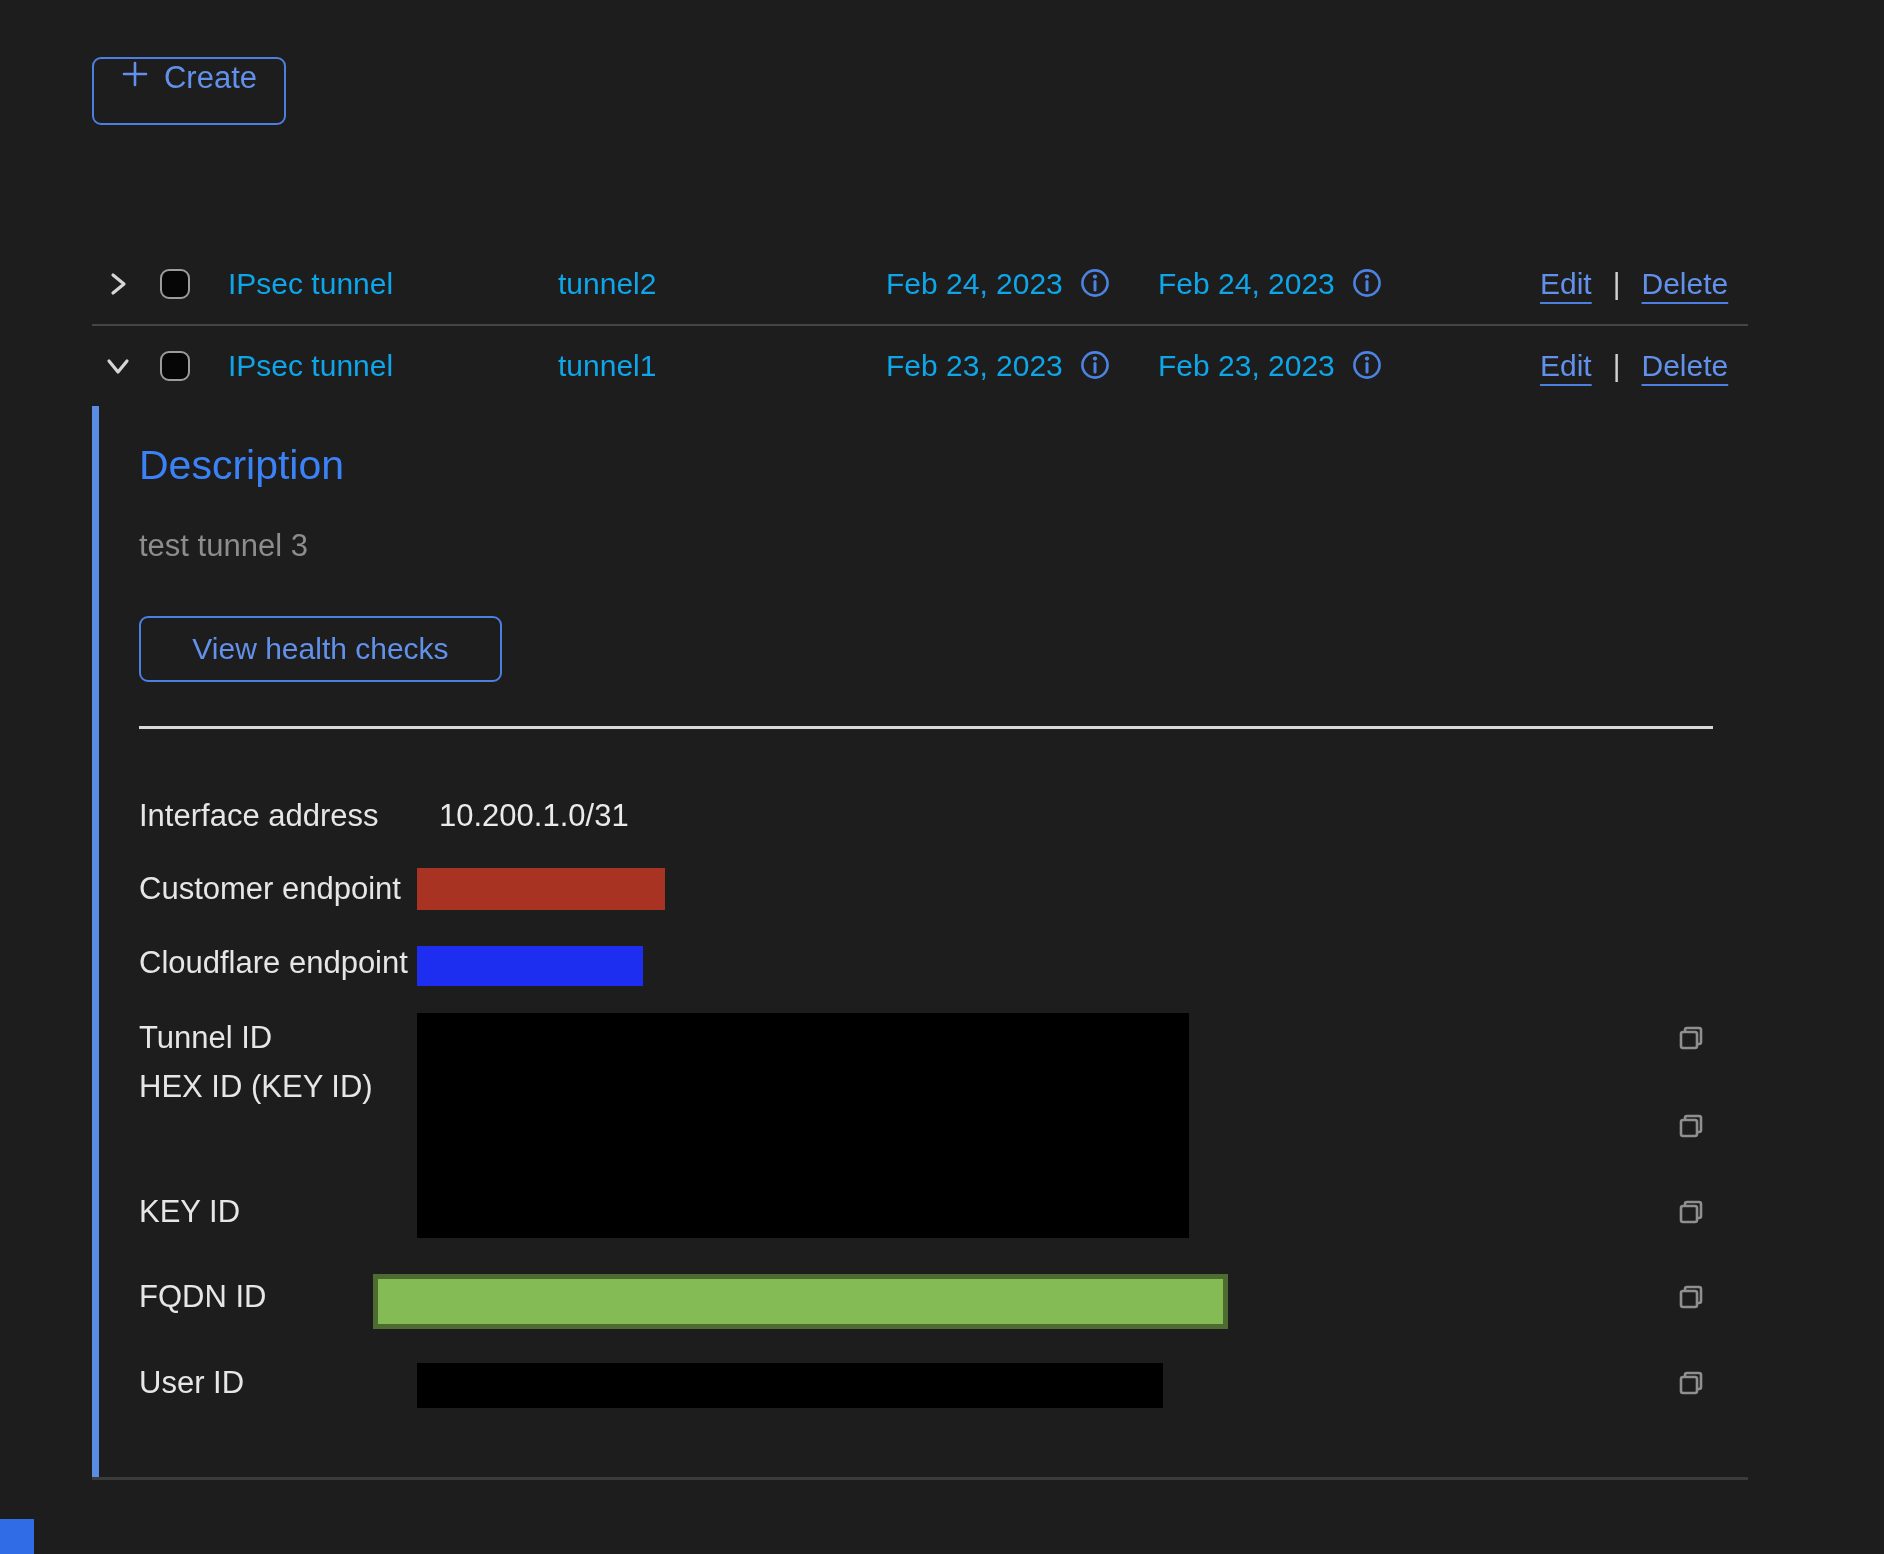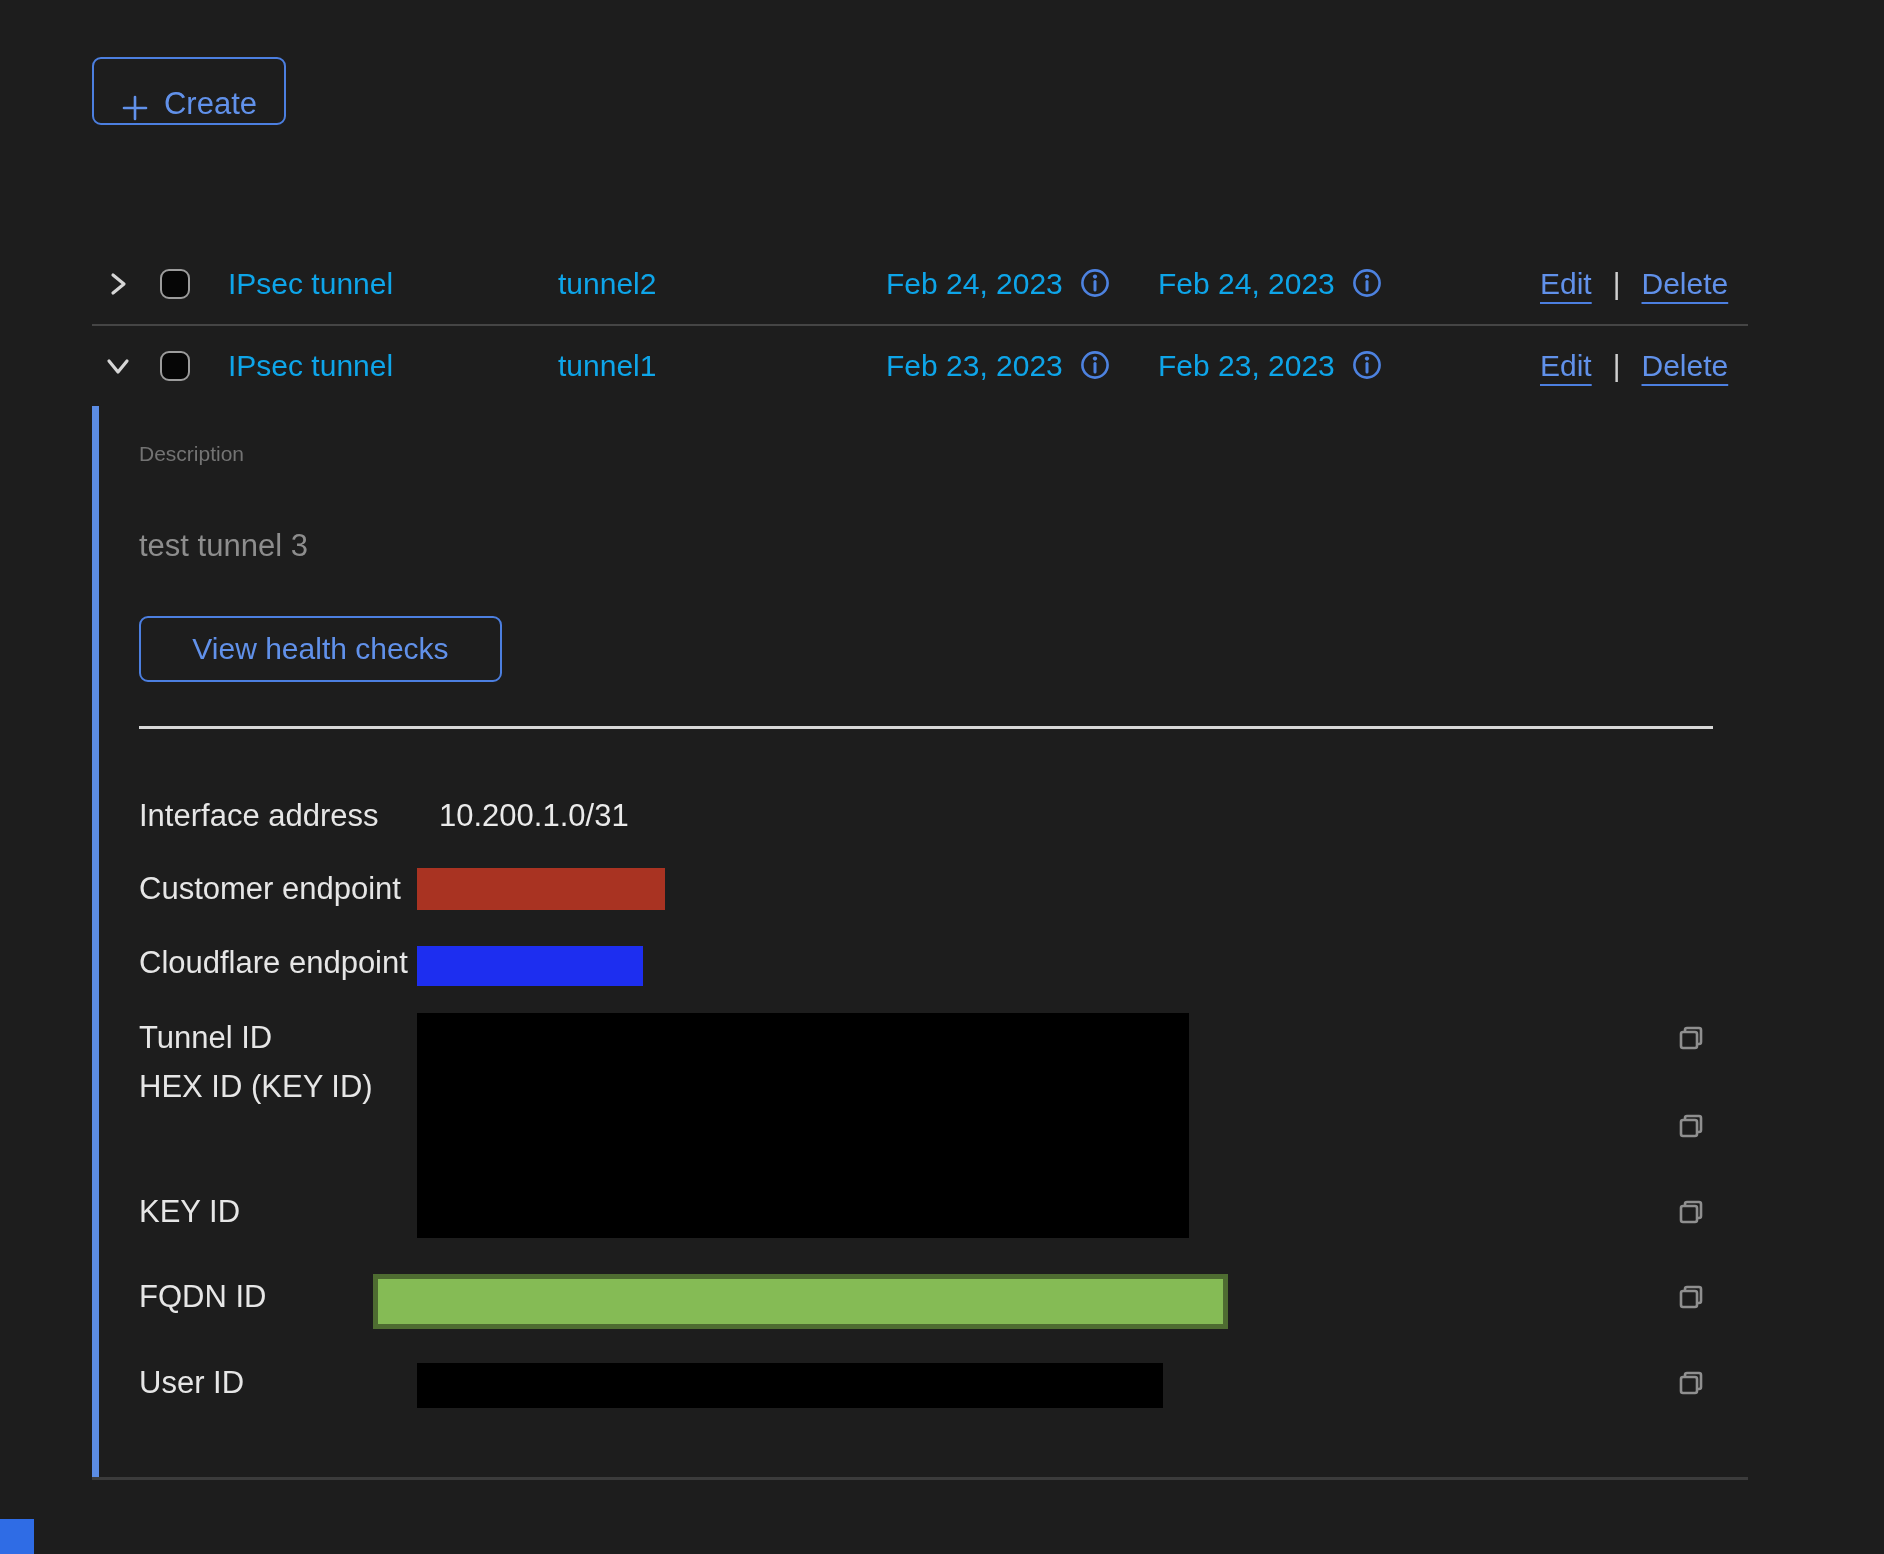--- a/index.html
+++ b/index.html
@@ -5,21 +5,21 @@
   html,body{margin:0;padding:0;background:#1d1d1d;}
   .screen{
     position:relative;width:1884px;height:1554px;background:#1d1d1d;
     font-family:"Liberation Sans",sans-serif;overflow:hidden;
     -webkit-font-smoothing:antialiased;
   }
   
   .create-btn{
     position:absolute;left:92px;top:57px;width:194px;height:68px;
     border:2px solid #4c7fe0;border-radius:9px;background:transparent;
-    display:flex;align-items:flex-end;justify-content:center;gap:15px;
+    display:flex;align-items:flex-start;justify-content:center;gap:15px;
     color:#6191ea;font-size:31px;cursor:pointer;box-sizing:border-box;
     font-family:"Liberation Sans",sans-serif;
   }
   
   .t-row{position:absolute;left:92px;width:1656px;height:80px;}
   .t-header{top:173px;height:69px;border-bottom:2px solid #454545;}
   .t-row1{top:244px;border-bottom:2px solid #454545;}
   .t-row2{top:326px;}
   .cell{position:absolute;top:50%;transform:translateY(-50%);font-size:30px;color:#0ea5e9;white-space:nowrap;}
   .header-cell{font-weight:600;color:#f1f1f1;}
@@ -36,21 +36,21 @@
   }
   .actions{position:absolute;top:50%;transform:translateY(-50%);left:1448px;display:flex;align-items:center;gap:21px;font-size:30px;}
   .link{
     color:#6191ea;text-decoration:underline;cursor:pointer;
     text-underline-offset:8px;text-decoration-thickness:2px;text-decoration-color:#4c7fe0;
   }
   .pipe{color:#cfcfcf;}
   
   .panel{position:absolute;left:92px;top:406px;width:1656px;height:1071px;border-left:7px solid #5b8ce4;box-sizing:border-box;}
   .panel-bottom-divider{position:absolute;left:92px;top:1477px;width:1656px;height:3px;background:#3b3b3b;}
-  .desc-label{position:absolute;left:40px;top:36px;font-size:21px;font-weight:500;color:#737373;}
+  .desc-label{position:absolute;left:40px;top:36px;font-size:41px;font-weight:500;color:#3b82f6;}
   .desc-value{position:absolute;left:40px;top:122px;font-size:31px;color:#8d8d8d;}
   .health-btn{
     position:absolute;left:40px;top:210px;width:363px;height:66px;
     border:2px solid #4c7fe0;border-radius:9px;background:transparent;
     color:#6191ea;font-size:30px;display:flex;align-items:center;justify-content:center;
     cursor:pointer;box-sizing:border-box;font-family:"Liberation Sans",sans-serif;
   }
   .light-divider{position:absolute;left:40px;top:320px;width:1574px;height:3px;background:#d8d8d8;}
   .field-label{position:absolute;left:40px;font-size:31px;color:#e6e6e6;line-height:32px;white-space:nowrap;}
   .field-value{position:absolute;font-size:31px;color:#eaeaea;line-height:32px;white-space:nowrap;}

